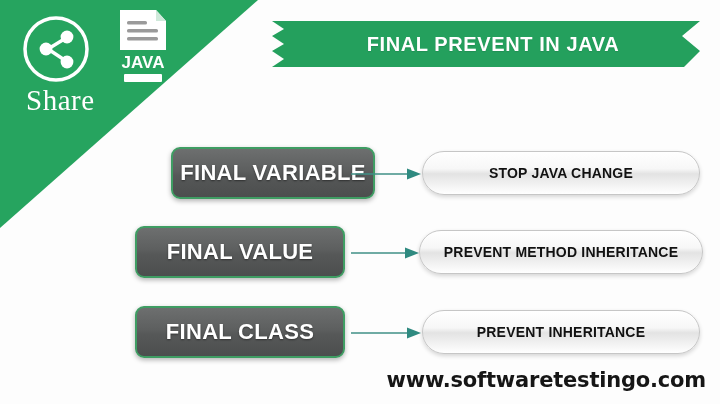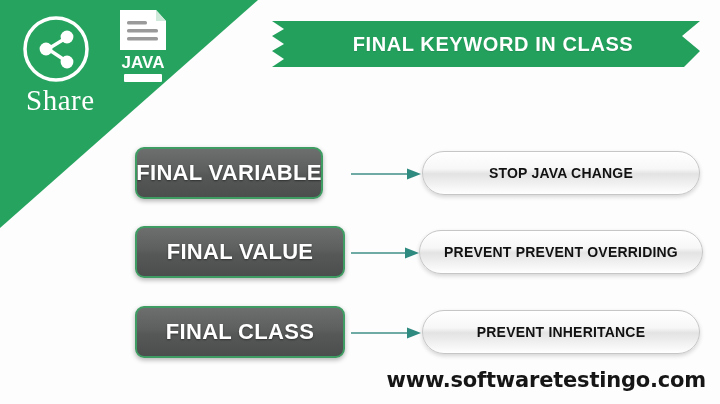--- a/index.html
+++ b/index.html
@@ -166,24 +166,24 @@
     </svg>
   </div>
 
   <div class="share-label">Share</div>
 
   <div class="ribbon">
     <svg viewBox="0 0 428 46" width="428" height="46" preserveAspectRatio="none">
       <path d="M0 0 H412 L428 0 L410 15 L428 30 L412 46 H0 L12 38 L0 30 L12 23 L0 15 L12 8 Z" fill="#24a05d"></path>
     </svg>
   </div>
-  <div class="ribbon-title">FINAL KEYWORD IN CLASS</div>
+  <div class="ribbon-title">FINAL PREVENT IN JAVA</div>
 
   <div class="row" style="top:147px;">
-    <div class="left-box" style="width:188px;">
+    <div class="left-box" style="width:204px;margin-left:36px;">
       <span>FINAL VARIABLE</span>
     </div>
     <div class="arrow" style="left:351px; width:70px;">
       <svg viewBox="0 0 70 14" width="70" height="14">
         <line x1="0" y1="7" x2="58" y2="7" stroke="#3f8f86" stroke-width="1.6"></line>
         <path d="M56 1.5 L70 7 L56 12.5 Z" fill="#2f8a80"></path>
       </svg>
     </div>
     <div class="right-pill" style="left:422px; width:278px; top:4px;">
       <span>STOP JAVA CHANGE</span>
@@ -194,21 +194,21 @@
     <div class="left-box" style="width:210px;">
       <span>FINAL VALUE</span>
     </div>
     <div class="arrow" style="left:351px; width:68px;">
       <svg viewBox="0 0 68 14" width="68" height="14">
         <line x1="0" y1="7" x2="56" y2="7" stroke="#3f8f86" stroke-width="1.6"></line>
         <path d="M54 1.5 L68 7 L54 12.5 Z" fill="#2f8a80"></path>
       </svg>
     </div>
     <div class="right-pill" style="left:419px; width:284px; top:4px;">
-      <span>PREVENT PREVENT OVERRIDING</span>
+      <span>PREVENT METHOD INHERITANCE</span>
     </div>
   </div>
 
   <div class="row" style="top:306px;">
     <div class="left-box" style="width:210px;">
       <span>FINAL CLASS</span>
     </div>
     <div class="arrow" style="left:351px; width:70px;">
       <svg viewBox="0 0 70 14" width="70" height="14">
         <line x1="0" y1="7" x2="58" y2="7" stroke="#3f8f86" stroke-width="1.6"></line>

